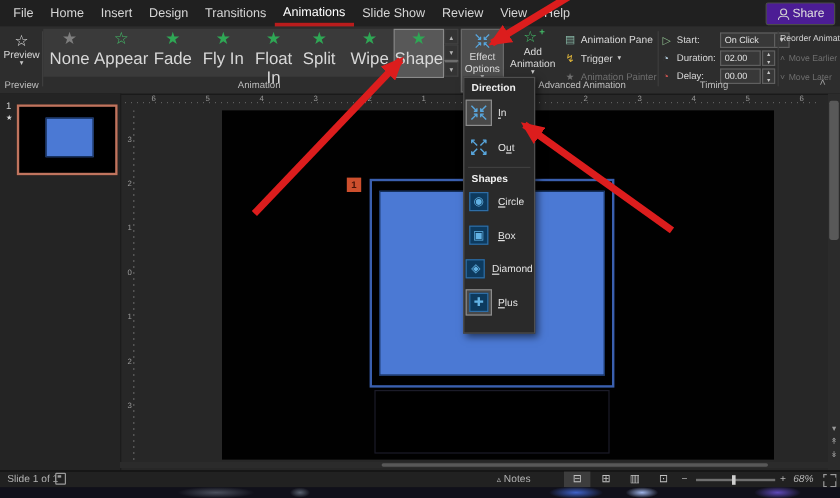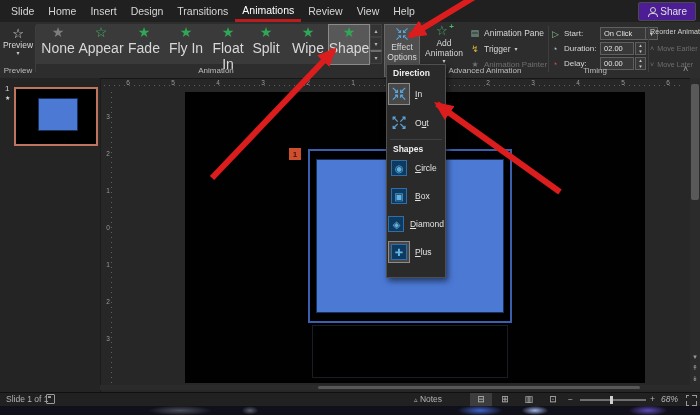--- a/index.html
+++ b/index.html
@@ -126,26 +126,27 @@
 
   .arrows{position:absolute;left:0;top:0;z-index:60;pointer-events:none;}
 </style>
 </head>
 <body>
 
 <div class="screen">
 
   <div class="abs titlebar">
     <div class="menu">
-      <span class="tab">Slide</span>
+      <span class="tab">File</span>
       <span class="tab">Home</span>
       <span class="tab">Insert</span>
       <span class="tab">Design</span>
       <span class="tab">Transitions</span>
       <span class="tab active">Animations</span>
+      <span class="tab">Slide Show</span>
       <span class="tab">Review</span>
       <span class="tab">View</span>
       <span class="tab">Help</span>
     </div>
     <div class="tb-right">
       <div class="tb-btn">
         <span class="person"></span>
         <span>Share</span>
       </div>
     </div>

